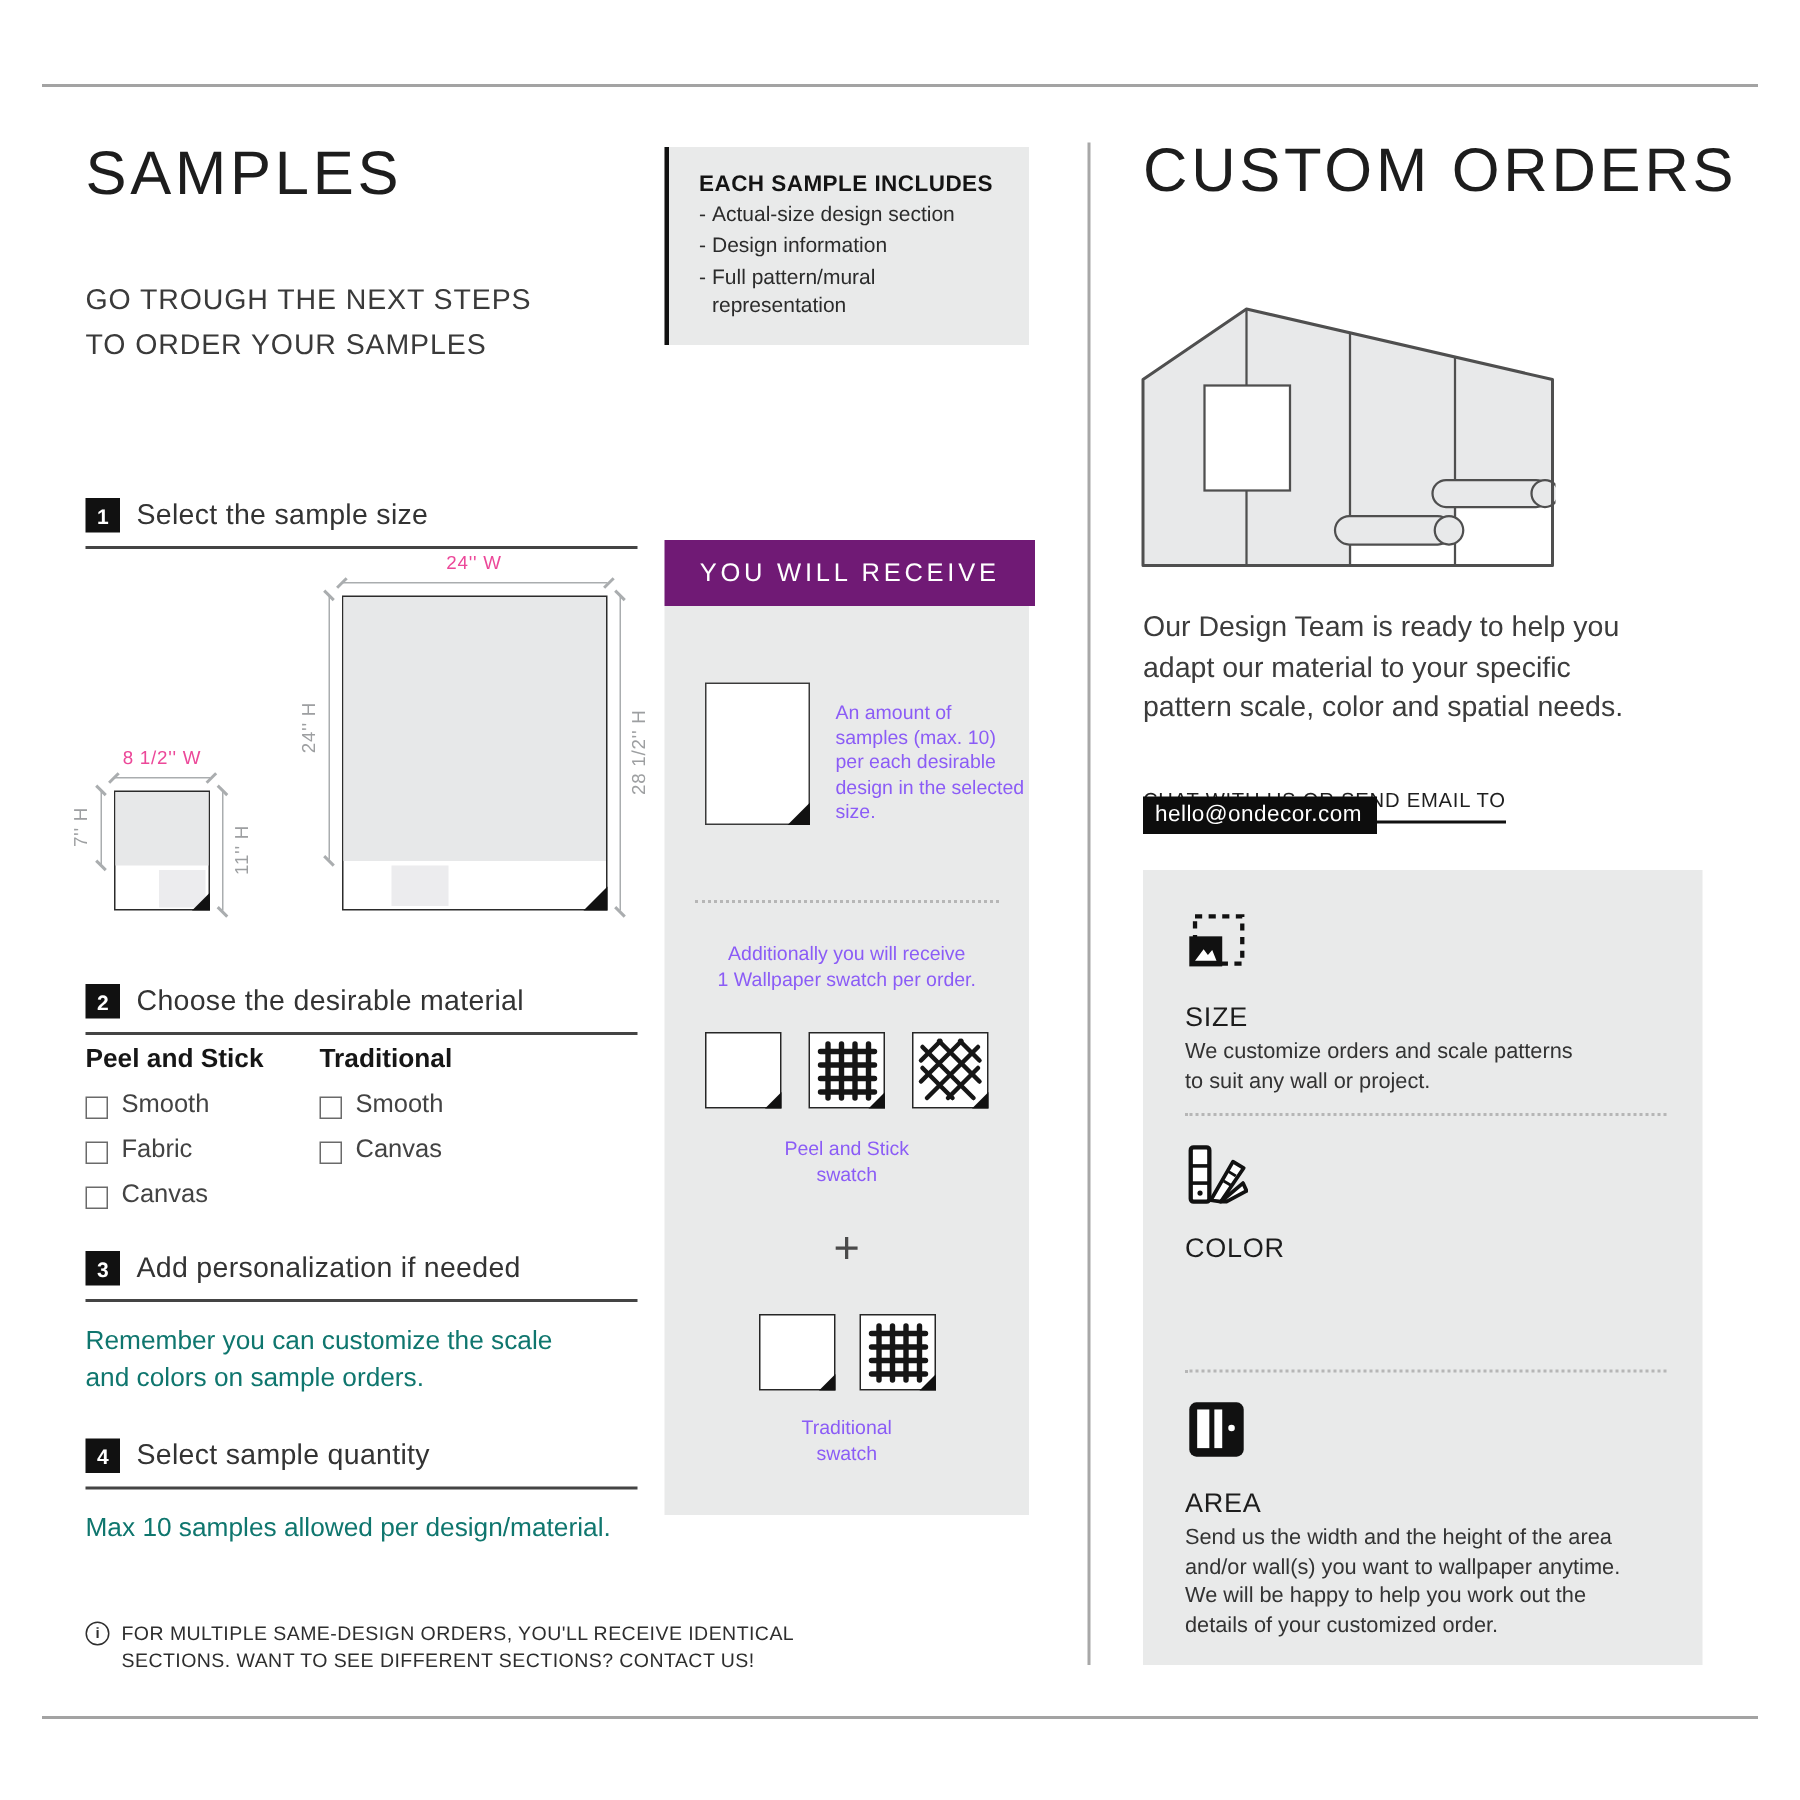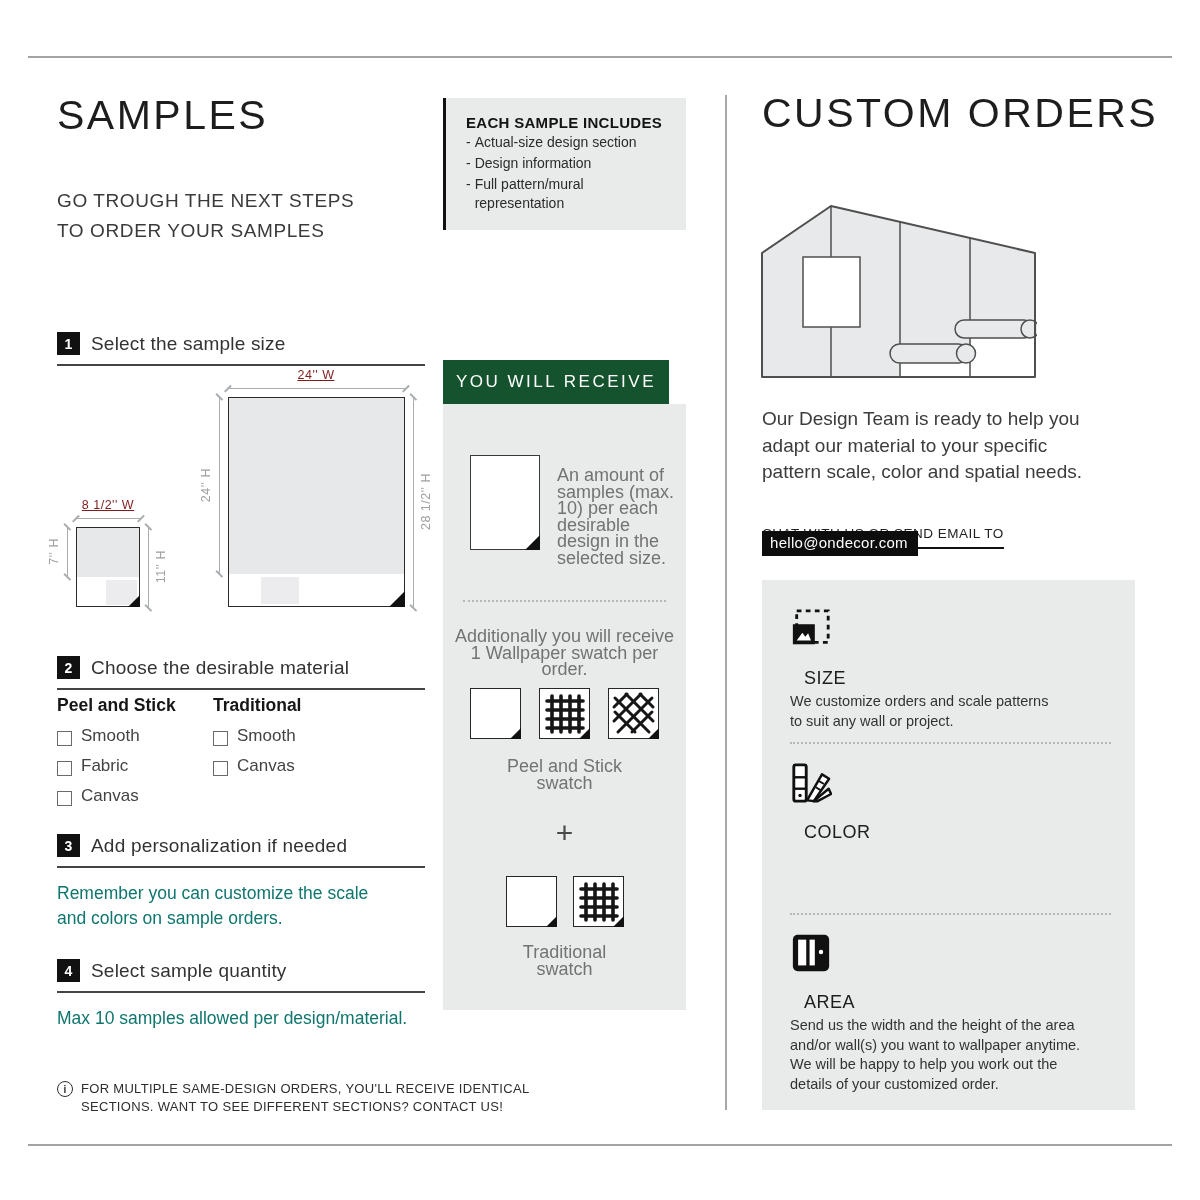--- a/index.html
+++ b/index.html
@@ -24,21 +24,21 @@
   .sample{position:absolute;background:#fff;border:1.5px solid #2b2b2b;box-sizing:border-box;}
   .sample-design{position:absolute;left:0;top:0;right:0;background:#e7e8e9;}
   .sample-thumb{position:absolute;background:#ececee;}
   .fold{position:absolute;right:-1px;bottom:-1px;width:0;height:0;border-style:solid;border-color:transparent;border-bottom-color:#111;}
   .dim-h{position:absolute;height:1px;background:#aaadaf;}
   .dim-h:before,.dim-h:after{content:"";position:absolute;width:1.5px;height:9px;background:#aaadaf;top:-4px;transform:rotate(45deg);}
   .dim-h:before{left:-1px;} .dim-h:after{right:-1px;}
   .dim-v{position:absolute;width:1px;background:#aaadaf;}
   .dim-v:before,.dim-v:after{content:"";position:absolute;width:9px;height:1.5px;background:#aaadaf;left:-4px;transform:rotate(45deg);}
   .dim-v:before{top:-1px;} .dim-v:after{bottom:-1px;}
-  .dim-label{position:absolute;font-size:12.5px;color:#7f1d1d;letter-spacing:.5px;text-align:center;white-space:nowrap;text-decoration:underline;}
+  .dim-label{position:absolute;font-size:12.5px;color:#ec4899;letter-spacing:.5px;text-align:center;white-space:nowrap;}
   .vwrap{position:absolute;display:flex;align-items:center;justify-content:center;width:16px;}
   .vwrap span{writing-mode:vertical-rl;transform:rotate(180deg);font-size:12.5px;color:#9d9fa1;letter-spacing:.5px;white-space:nowrap;}
 
   
   .mat-col{position:absolute;top:695px;}
   .mat-title{font-size:17.5px;font-weight:bold;color:#161616;}
   .mat-row{display:flex;align-items:flex-end;gap:9px;margin-top:10px;font-size:17px;color:#434343;}
   .checkbox{width:13px;height:13px;border:1.5px solid #6a6a6a;background:#fff;flex:0 0 auto;}
 
   
@@ -46,40 +46,40 @@
   .info-icon{width:14px;height:14px;border:1.5px solid #2e2e2e;border-radius:50%;color:#2e2e2e;
              font-size:10px;font-weight:bold;display:flex;align-items:center;justify-content:center;flex:0 0 auto;margin-top:1px;}
   .footnote-text{font-size:13px;line-height:17.5px;color:#2e2e2e;letter-spacing:.3px;white-space:pre-line;}
 
   
   .includes-box{position:absolute;left:443px;top:98px;width:243px;height:132px;background:#e9eaea;
                 border-left:3.5px solid #111;box-sizing:border-box;padding:16px 12px 0 20px;}
   .includes-title{font-size:15px;font-weight:bold;color:#141414;letter-spacing:.3px;}
   .includes-item{display:flex;gap:4px;font-size:14px;line-height:19px;color:#2b2b2b;margin-top:2px;}
   .includes-item:first-of-type{margin-top:7px;}
-  .ywr-header{position:absolute;left:443px;top:360px;width:226px;height:44px;background:#14532d;color:#fff;
+  .ywr-header{position:absolute;left:443px;top:360px;width:247px;height:44px;background:#701a75;color:#fff;
               font-size:17px;letter-spacing:2.5px;display:flex;align-items:center;justify-content:center;white-space:nowrap;}
   .ywr-panel{position:absolute;left:443px;top:404px;width:243px;height:606px;background:#e9eaea;}
   .sheet{position:absolute;background:#fff;border:1.5px solid #3a3a3a;box-sizing:border-box;}
-  .panel-text{position:absolute;font-size:18px;line-height:16.5px;color:#737373;}
+  .panel-text{position:absolute;font-size:13px;line-height:16.5px;color:#8b5cf6;}
   .dotted{position:absolute;border-top:2px dotted #b6b6b6;height:0;}
   .center-text{text-align:center;white-space:pre-line;}
   .swatch-row{position:absolute;left:0;width:100%;display:flex;justify-content:center;gap:18px;}
   .swatch{width:49px;height:49px;background:#fff;border:1.5px solid #262626;position:relative;}
   .plus{position:absolute;left:0;width:100%;text-align:center;font-size:30px;font-weight:300;color:#4a4a4a;}
 
   
   .intro{position:absolute;left:762px;top:406px;width:380px;font-size:19px;line-height:26.5px;color:#3c3c3c;white-space:pre-line;}
   .chat-label{position:absolute;left:762px;top:526px;font-size:13.5px;letter-spacing:.5px;color:#1f1f1f;
               border-bottom:2px solid #111;padding-bottom:6px;white-space:nowrap;}
   .email-badge{position:absolute;left:762px;top:531px;background:#0d0d0d;color:#fff;font-size:15px;
                padding:3px 10px 5px 8px;letter-spacing:.3px;white-space:nowrap;}
   .features-panel{position:absolute;left:762px;top:580px;width:373px;height:530px;background:#e9eaea;}
   .feat-icon{position:absolute;left:28px;width:42px;height:42px;}
-  .feat-name{position:absolute;left:28px;font-size:18px;color:#1d1d1d;letter-spacing:.5px;margin-left:14px;}
+  .feat-name{position:absolute;left:28px;font-size:18px;color:#1d1d1d;letter-spacing:.5px;}
   .feat-text{position:absolute;left:28px;font-size:14.5px;line-height:19.5px;color:#333;white-space:pre-line;}
   .feat-div{position:absolute;left:28px;right:24px;border-top:2px dotted #b6b6b6;height:0;}
 </style>
 </head>
 <body>
 
 <div class="page">
 
   <div class="rule" style="top:56px;"></div>
   <div class="rule" style="top:1144px;"></div>

